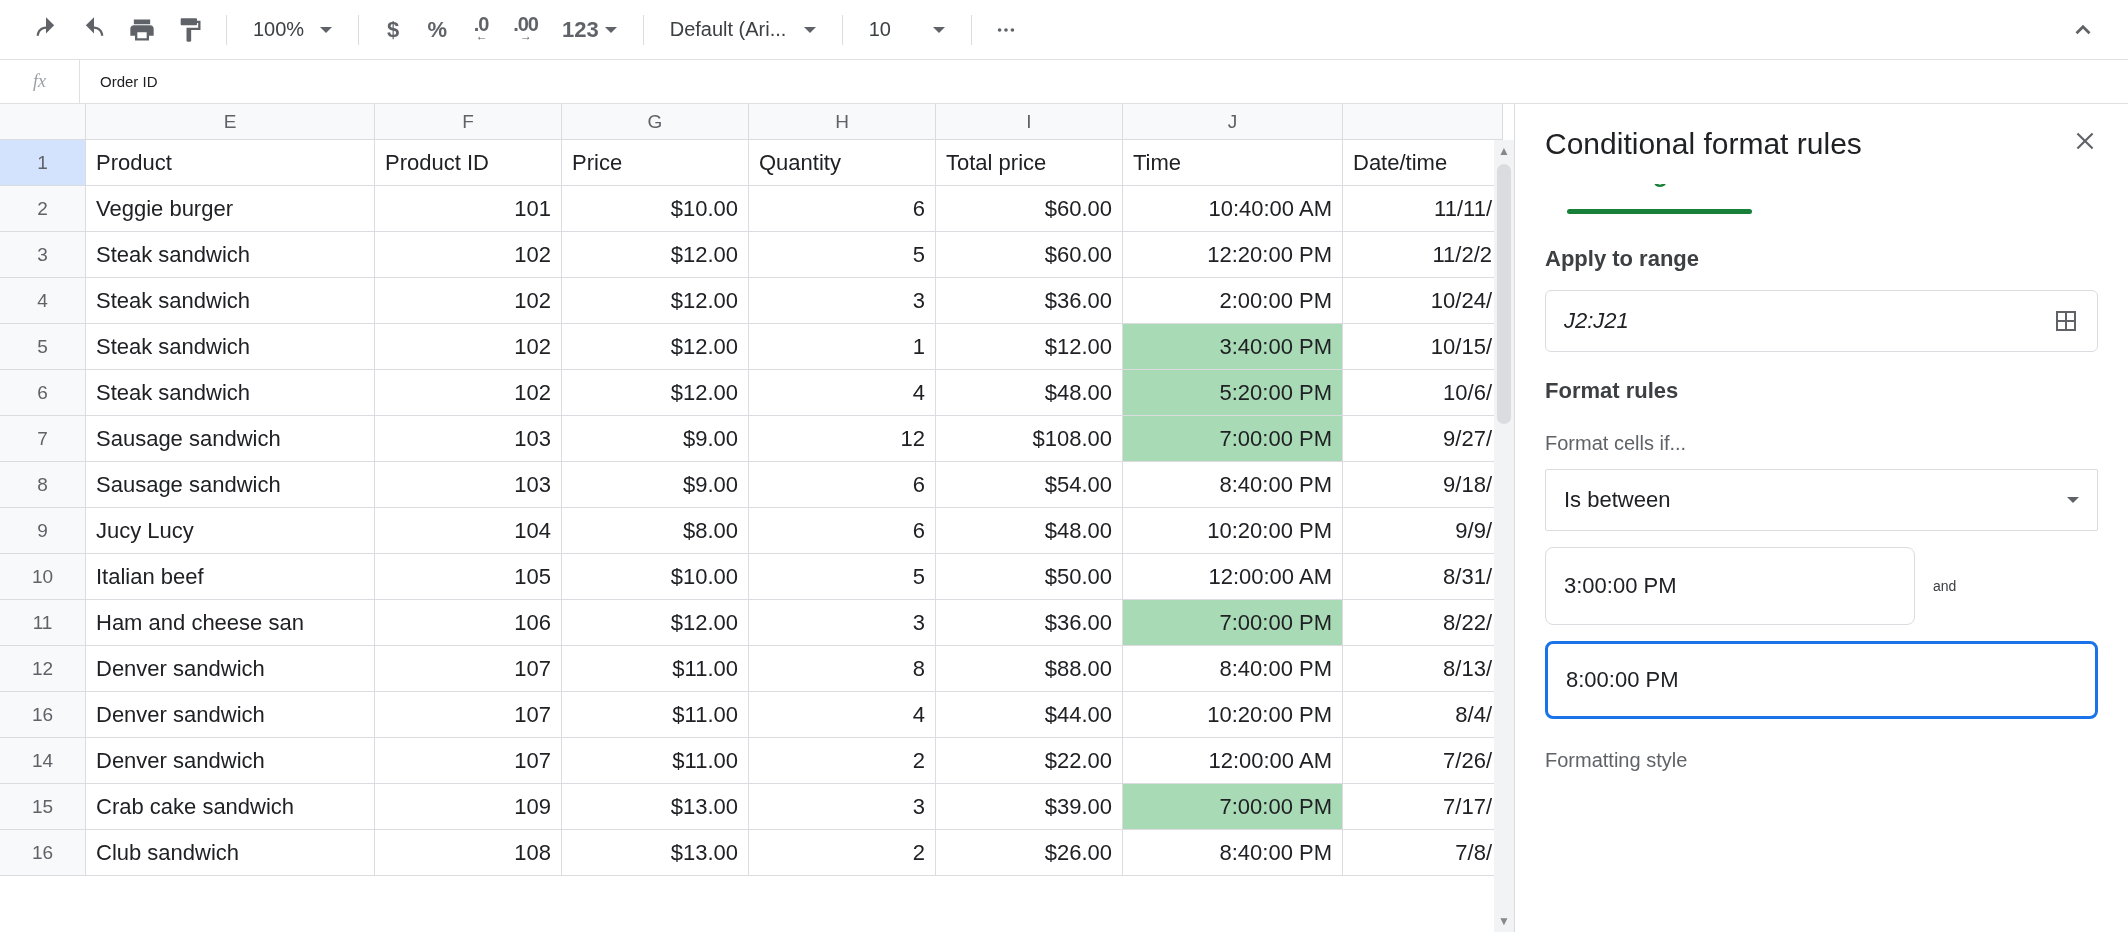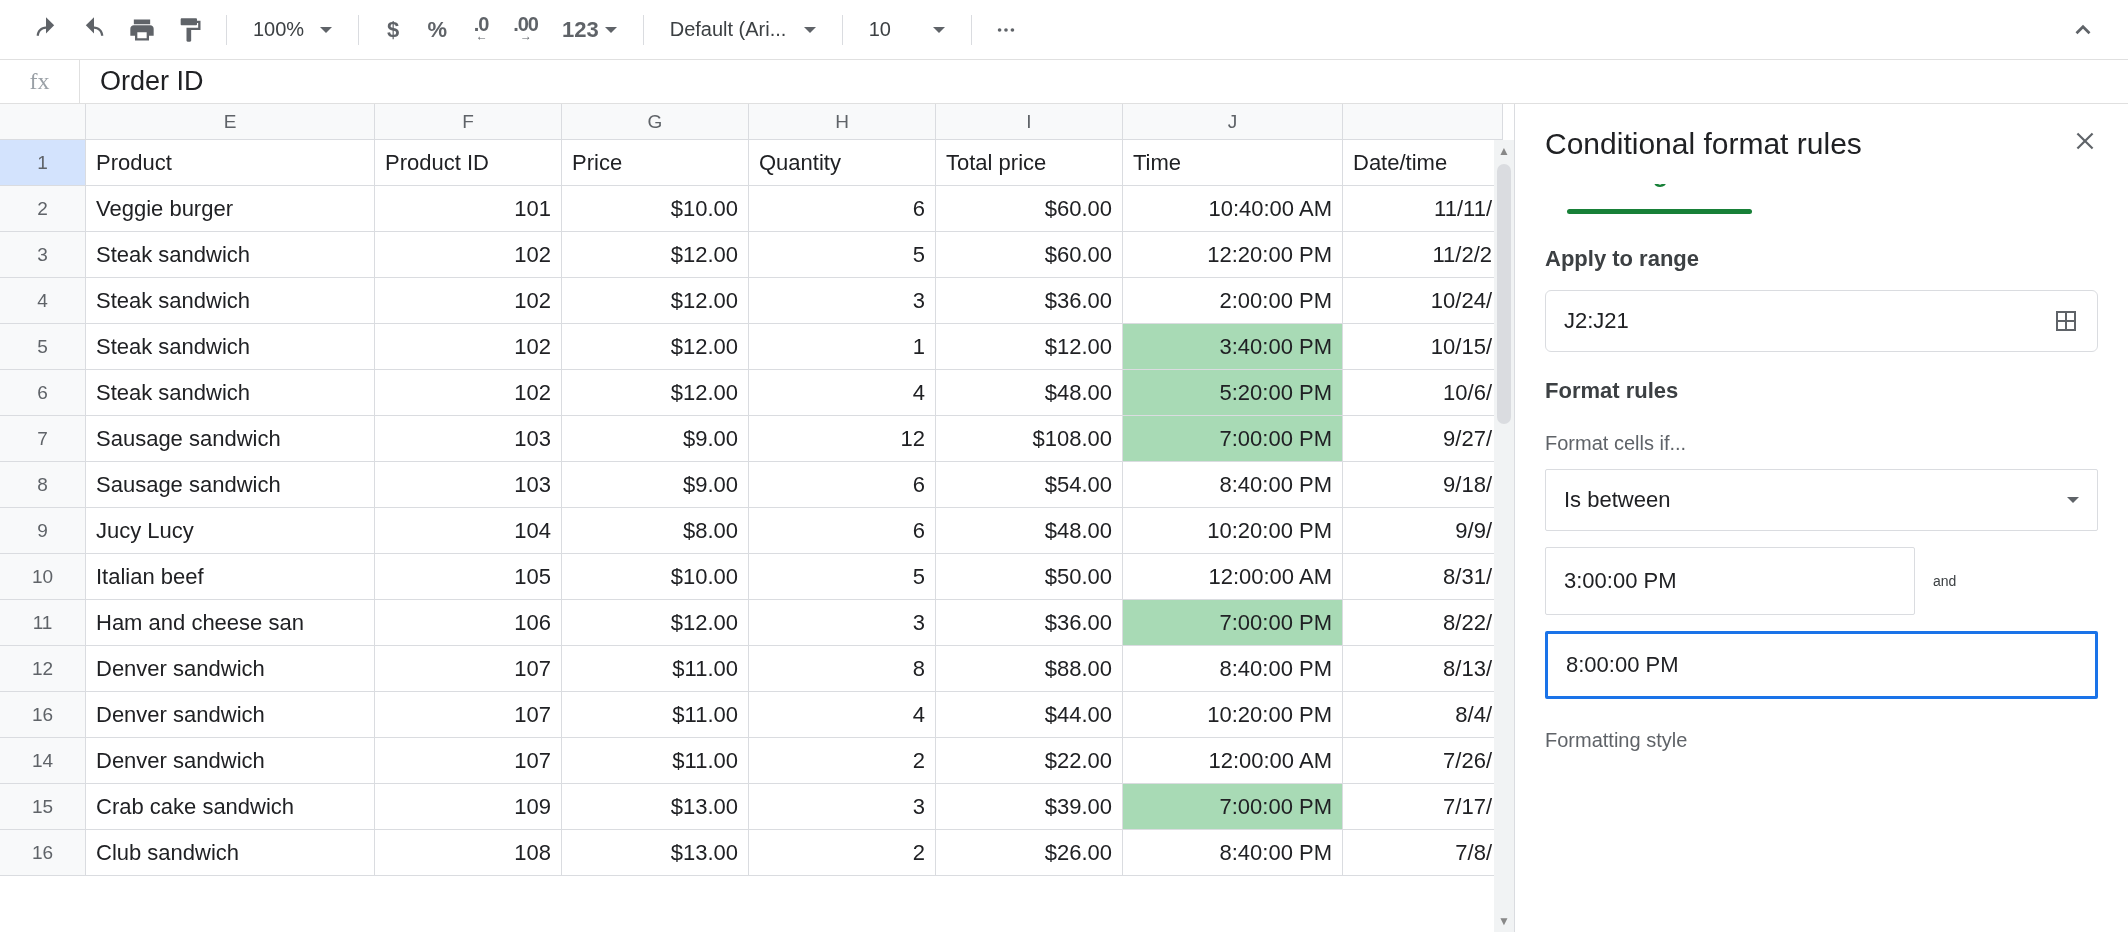--- a/index.html
+++ b/index.html
@@ -67,30 +67,31 @@
     display: flex;
     align-items: center;
     height: 44px;
     border-bottom: 1px solid #e0e0e0;
   }
   .fx-label {
     width: 80px;
     display: flex;
     align-items: center;
     justify-content: center;
+    font-style: italic;
     color: #9aa0a6;
-    font-size: 24px;
+    font-size: 18px;
     font-family: serif;
     border-right: 1px solid #e0e0e0;
     height: 100%;
   }
   .fx-input {
     flex: 1;
     padding: 0 20px;
-    font-size: 27px;
+    font-size: 15px;
     color: #202124;
     border: none;
     outline: none;
     height: 100%;
   }
 
   .main { display: flex; flex: 1; overflow: hidden; }
   .sheet { flex: 1; overflow: hidden; position: relative; }
   .grid { display: grid; grid-template-columns: 86px 289px 187px 187px 187px 187px 220px 160px; }
   .col-head, .row-head, .corner {
@@ -205,20 +206,21 @@
   }
   .range-box {
     border: 1px solid #dadce0;
     border-radius: 6px;
     height: 62px;
     display: flex;
     align-items: center;
     justify-content: space-between;
     padding: 0 18px;
     font-size: 22px;
+    font-style: italic;
   }
   .grid-icon {
     width: 26px; height: 26px;
     display: flex; align-items: center; justify-content: center;
   }
   .select-box {
     border: 1px solid #dadce0;
     border-radius: 2px;
     height: 62px;
     display: flex;
@@ -229,22 +231,22 @@
     cursor: pointer;
   }
   .between-row {
     display: flex;
     align-items: center;
     gap: 18px;
     margin-top: 16px;
   }
   .val-input {
     border: 1px solid #dadce0;
-    border-radius: 2px;
-    height: 68px;
+    border-radius: 8px;
+    height: 78px;
     padding: 0 18px;
     font-size: 22px;
     width: 370px;
     outline: none;
     color: #202124;
   }
   .val-input.focused {
     border: 3px solid #1a73e8;
     width: 100%;
   }

